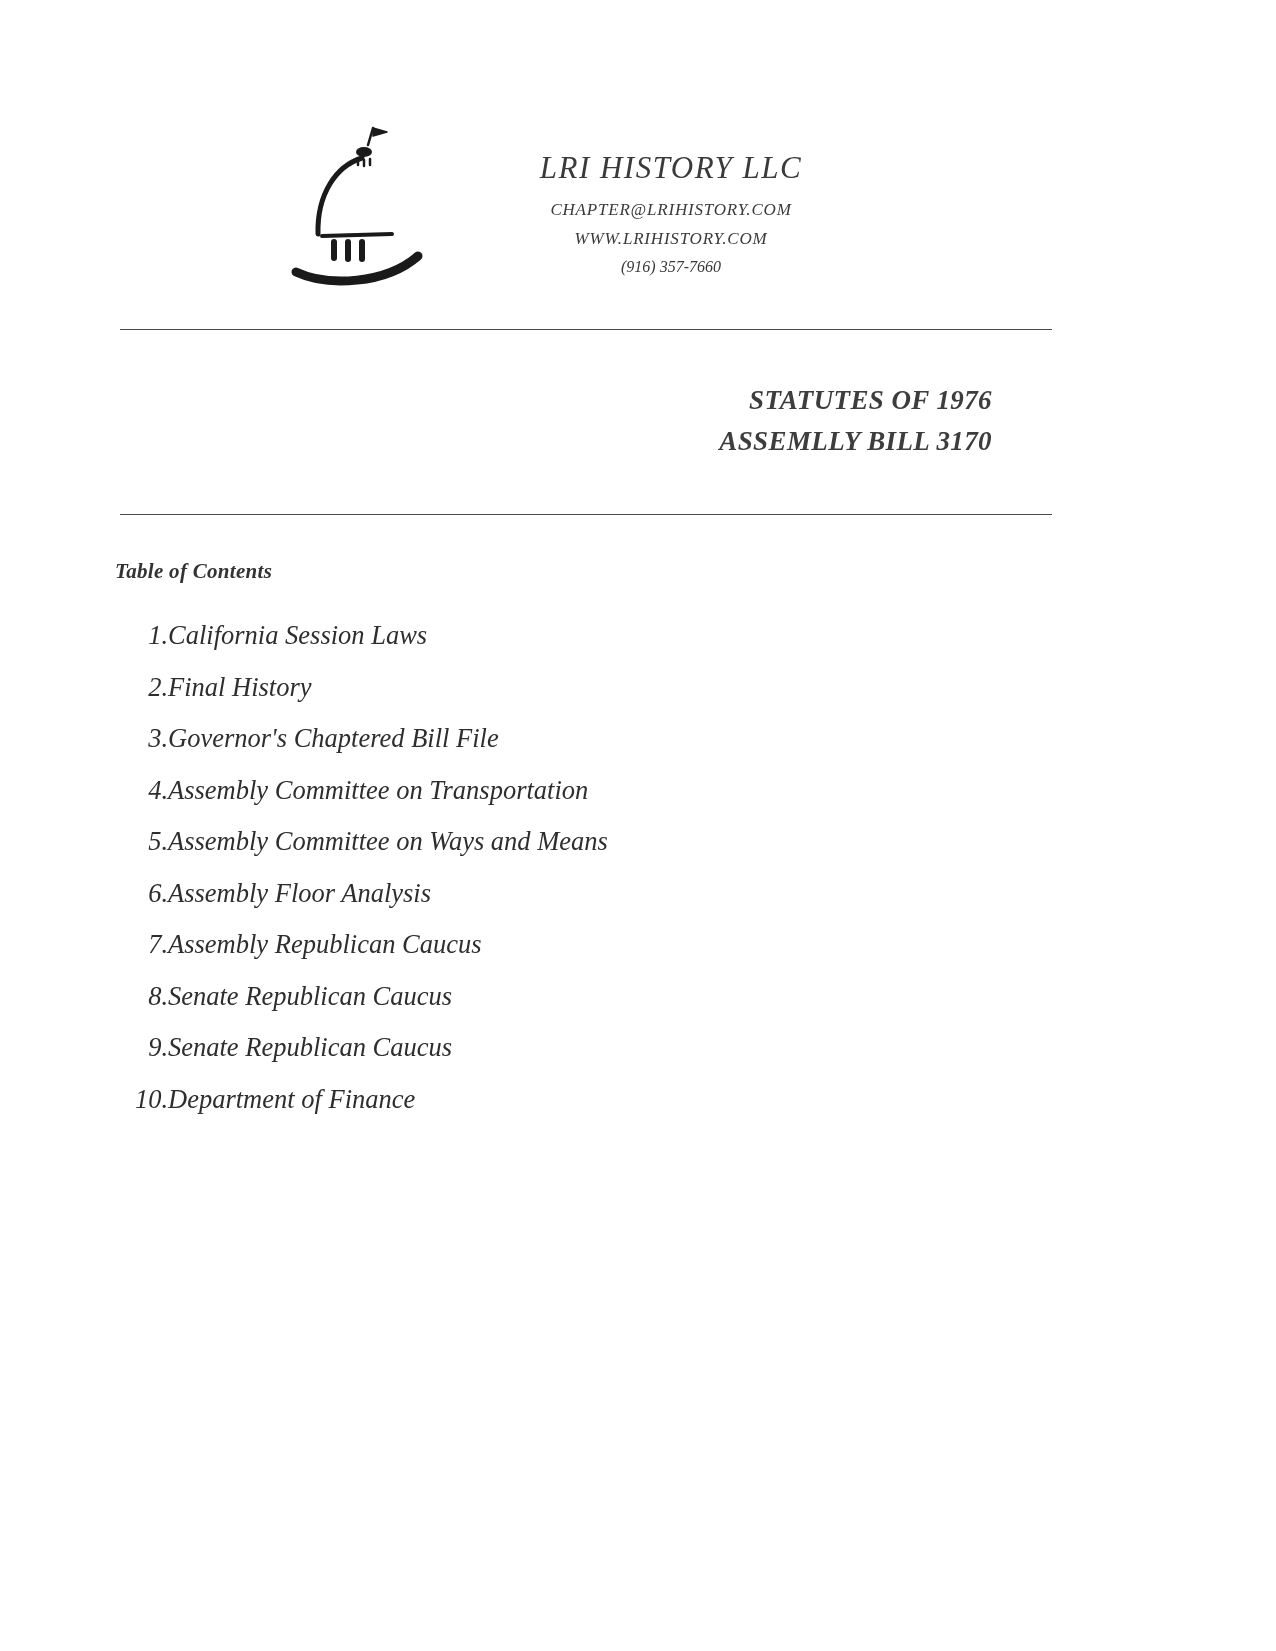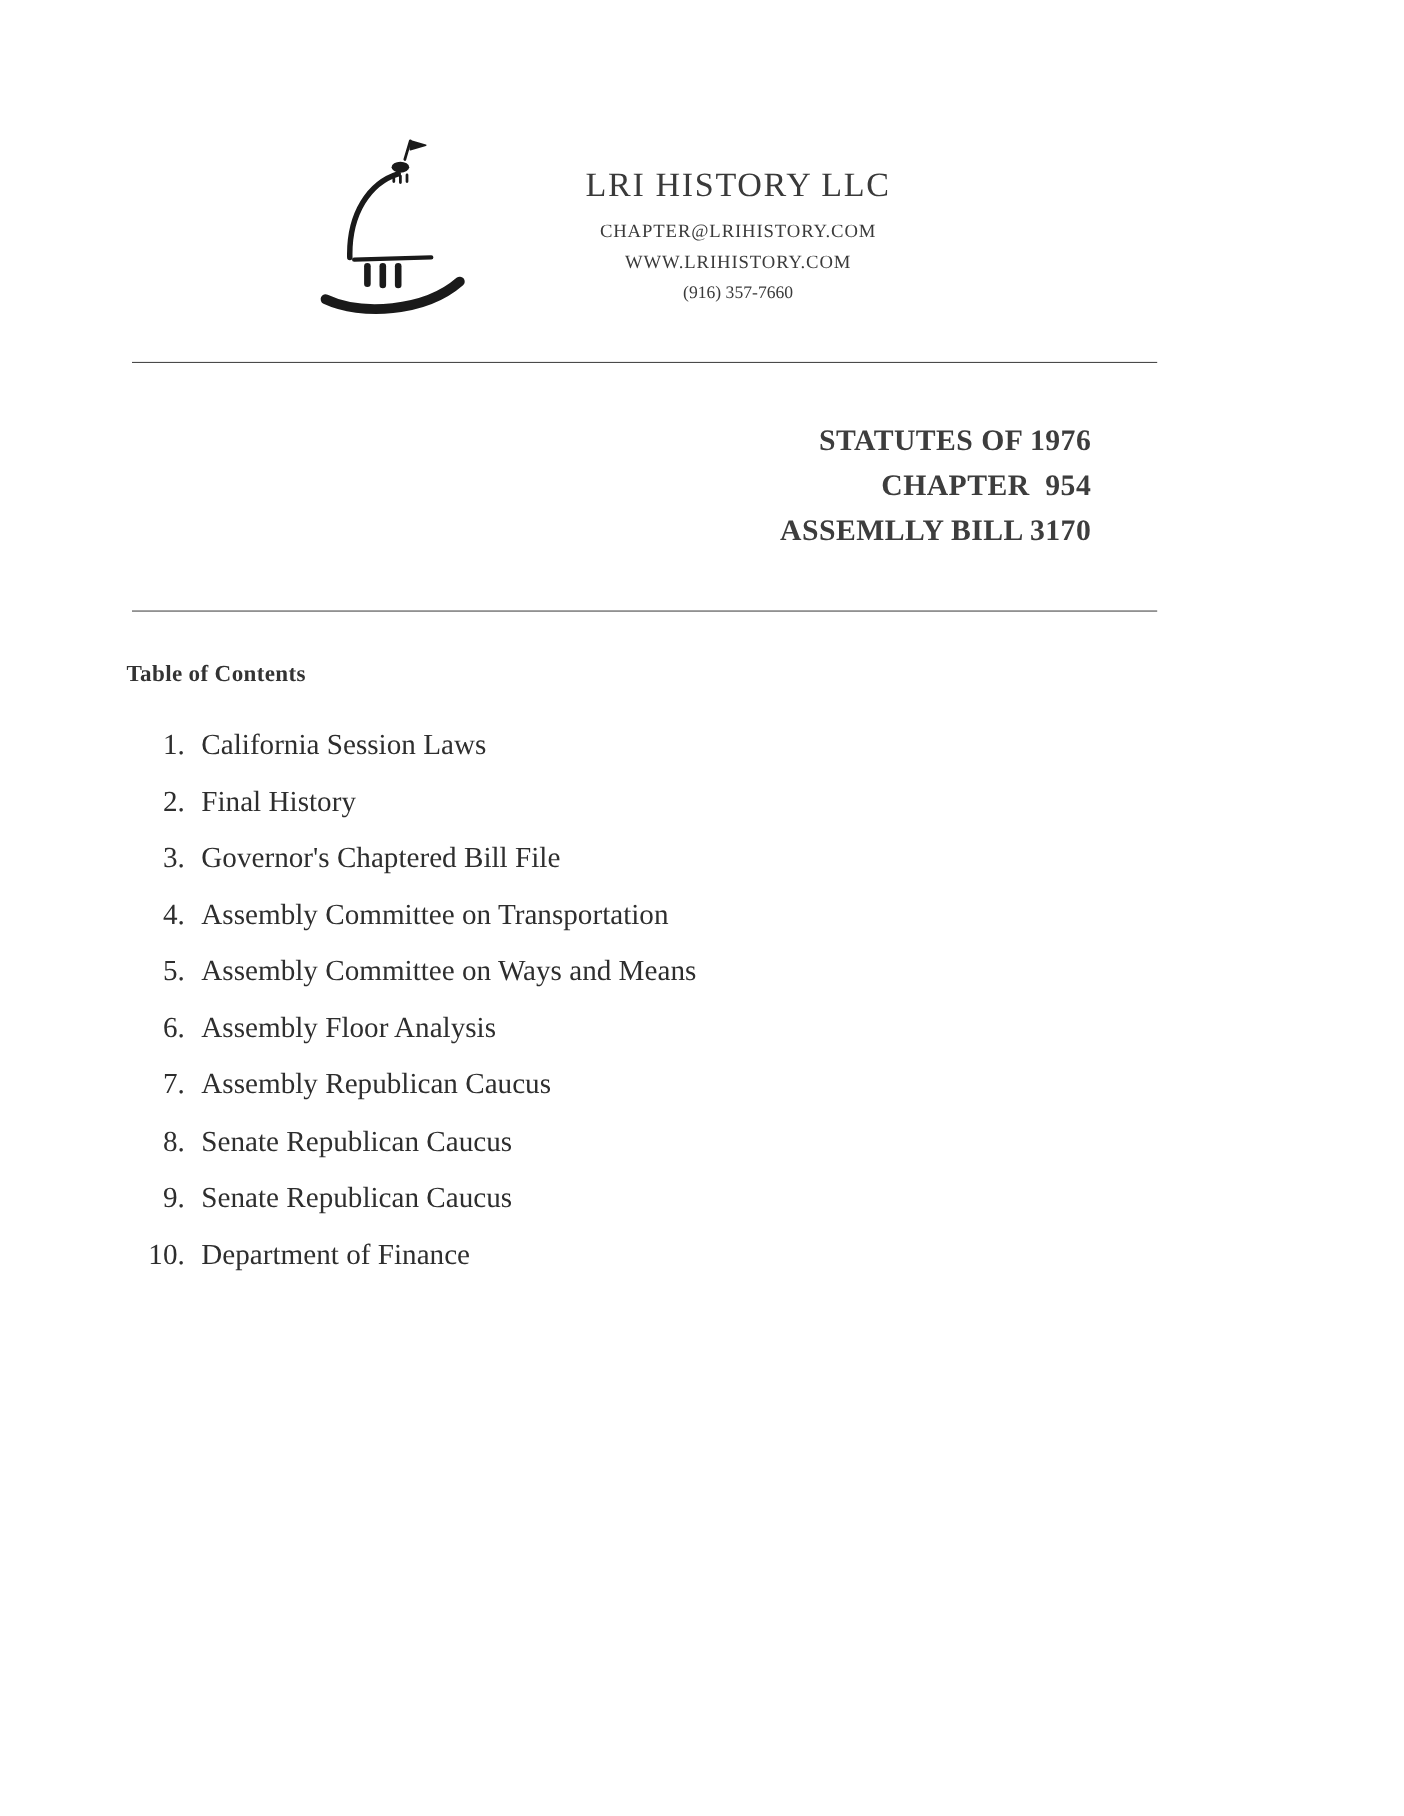--- a/index.html
+++ b/index.html
@@ -5,21 +5,21 @@
   * { margin: 0; padding: 0; box-sizing: border-box; }
   html, body { background: #ffffff; }
   body {
     width: 1276px;
     height: 1651px;
     position: relative;
     font-family: "Liberation Serif", "DejaVu Serif", serif;
     color: #2e2e2e;
     overflow: hidden;
   }
-  .page { width: 1052px; height: 1651px; position: relative; }
+  .page { width: 1052px; height: 1651px; position: relative; font-style: italic; }
 
   
   .header {
     display: flex;
     align-items: flex-start;
     margin-left: 288px;
     padding-top: 122px;
   }
   .logo-wrap {
     width: 150px;
@@ -94,21 +94,20 @@
     margin-bottom: 20.5px;
     font-size: 26.5px;
     color: #2e2e2e;
   }
   .toc-num {
     width: 168px;
     text-align: right;
     flex: 0 0 auto;
   }
   .toc-label {
-    margin-left: 15px;
   }
 
   
   .capitol-svg { width: 150px; height: 165px; display: block; }
 </style>
 </head>
 <body>
 
 <div class="page">
 
@@ -138,21 +137,20 @@
       <div class="contact-line">CHAPTER@LRIHISTORY.COM</div>
       <div class="contact-line">WWW.LRIHISTORY.COM</div>
       <div class="phone-line">(916) 357-7660</div>
     </div>
   </div>
 
   <hr class="rule rule-1">
 
   <div class="title-block">
     <div class="title-line">STATUTES OF 1976</div>
-    <div class="title-line">CHAPTER  954</div>
     <div class="title-line">ASSEMLLY BILL 3170</div>
   </div>
 
   <hr class="rule rule-2">
 
   <div class="toc-heading">Table of Contents</div>
 
   <div class="toc-list">
     <div class="toc-row">
       <span class="toc-num">1.</span>

